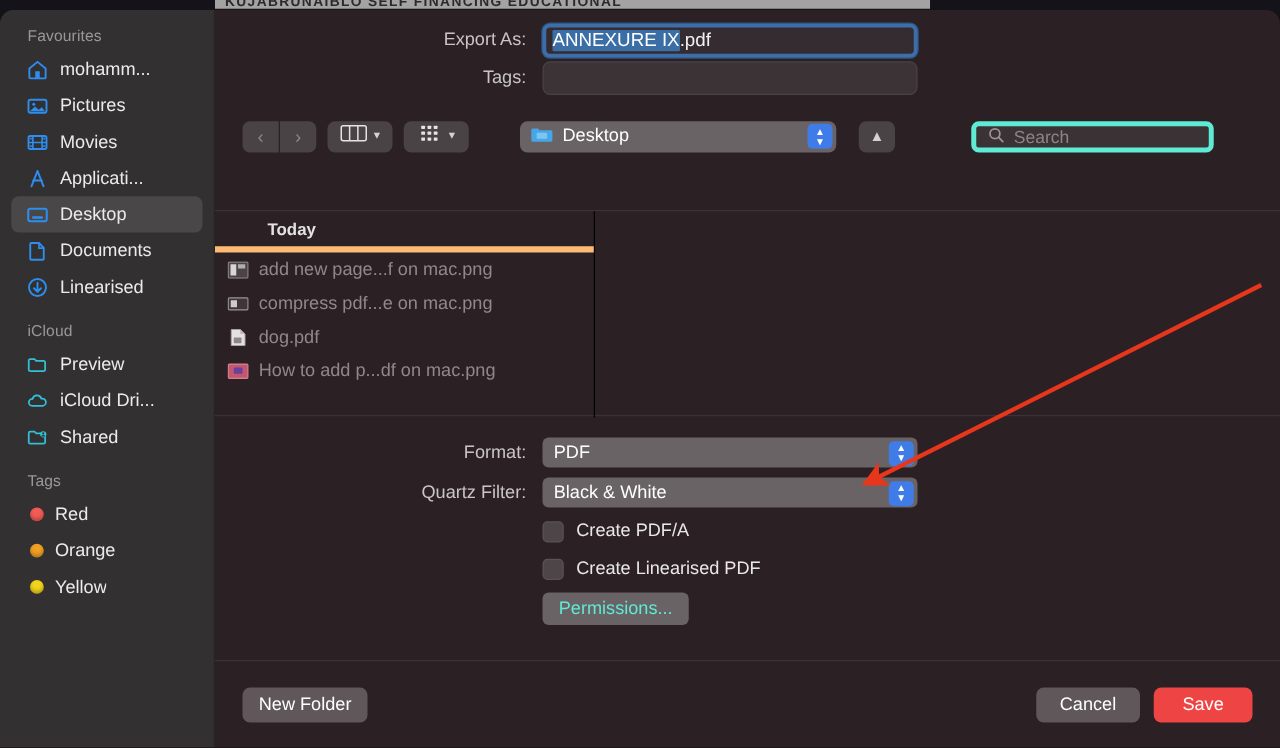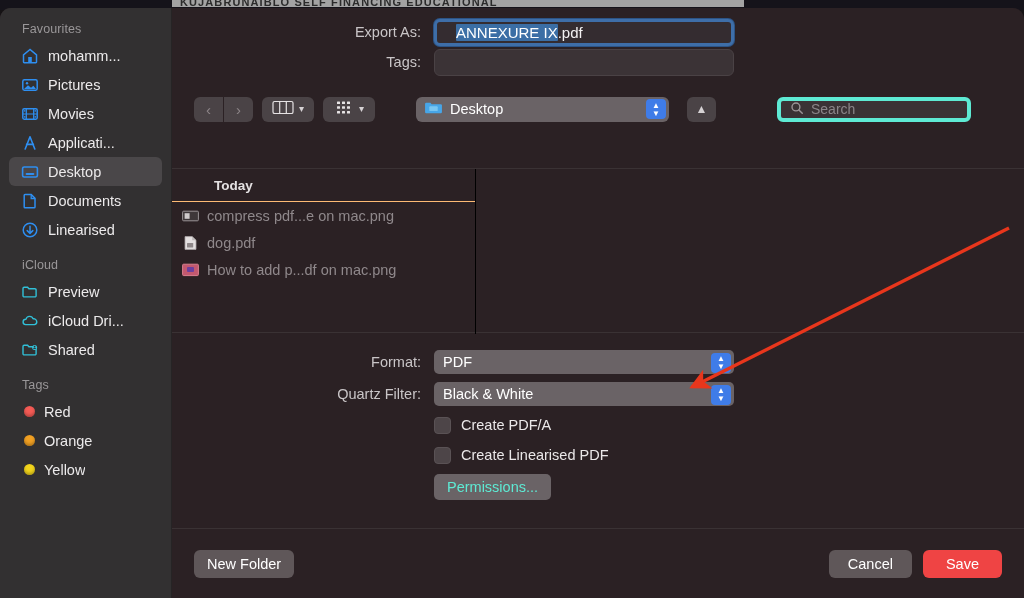--- a/index.html
+++ b/index.html
@@ -81,21 +81,21 @@
     background:#3b3336;
     border:1px solid #4a4245;
     border-radius:6px;
     display:flex; align-items:center;
     padding:0 7px;
     font-size:15px; color:#f2f0f1;
   }
   .txtfield.focused{
     border:3px solid #3e6ea8;
     background:#342c30;
-    padding:0 19px;
+    padding:0 5px;
     box-shadow:0 0 0 1px #2c5486;
   }
   .sel-text{
     background:#3b6ea5; color:#ffffff; border-radius:1px;
   }
 
   
   .toolbar{
     display:flex; align-items:center;
     height:34px; padding:0 0 0 22px; gap:9px;
@@ -138,21 +138,21 @@
     position:absolute; left:0; top:160px; width:852px; height:165px;
     border-top:1px solid #3a3234; border-bottom:1px solid #3a3234;
   }
   .col-left{
     position:absolute; left:0; top:0; width:304px; height:165px;
     border-right:1px solid #000;
   }
   .col-header{
     height:33px; display:flex; align-items:center;
     padding-left:42px; font-size:13.5px; font-weight:bold; color:#e4e1e2;
-    border-bottom:1px solid #fdba74;
+    border-bottom:5px solid #fdba74;
   }
   .file-row{
     display:flex; align-items:center; gap:8px;
     height:27px; padding-left:10px;
     font-size:14.5px; color:#8f888b;
     white-space:nowrap;
   }
   .thumb{ width:17px; height:14px; flex:0 0 17px; display:block; }
 
   
@@ -426,20 +426,30 @@
               </svg>
           </span>
           <span>Search</span>
         </div>
       </div>
 
       <div class="browser">
         <div class="col-left">
           <div class="col-header">Today</div>
 
+          <div class="file-row">
+            <span class="thumb">
+              <svg viewBox="0 0 17 14" width="17" height="14">
+                  <rect x="0.6" y="0.6" width="15.8" height="12.8" rx="1" fill="#4a4446" stroke="#8a8386" stroke-width="1"></rect>
+                  <rect x="2.4" y="2.4" width="4.6" height="9" fill="#d9d5d6"></rect>
+                  <rect x="8.4" y="2.4" width="5.8" height="3.4" fill="#b3adaf"></rect>
+                </svg>
+            </span>
+            <span>add new page...f on mac.png</span>
+          </div>
 
           <div class="file-row">
             <span class="thumb">
               <svg viewBox="0 0 17 14" width="17" height="14">
                   <rect x="0.6" y="2.2" width="15.8" height="9.6" rx="1" fill="#3e3739" stroke="#9a9396" stroke-width="1"></rect>
                   <rect x="2.6" y="4.2" width="5" height="5.6" fill="#cfcacb"></rect>
                 </svg>
             </span>
             <span>compress pdf...e on mac.png</span>
           </div>

